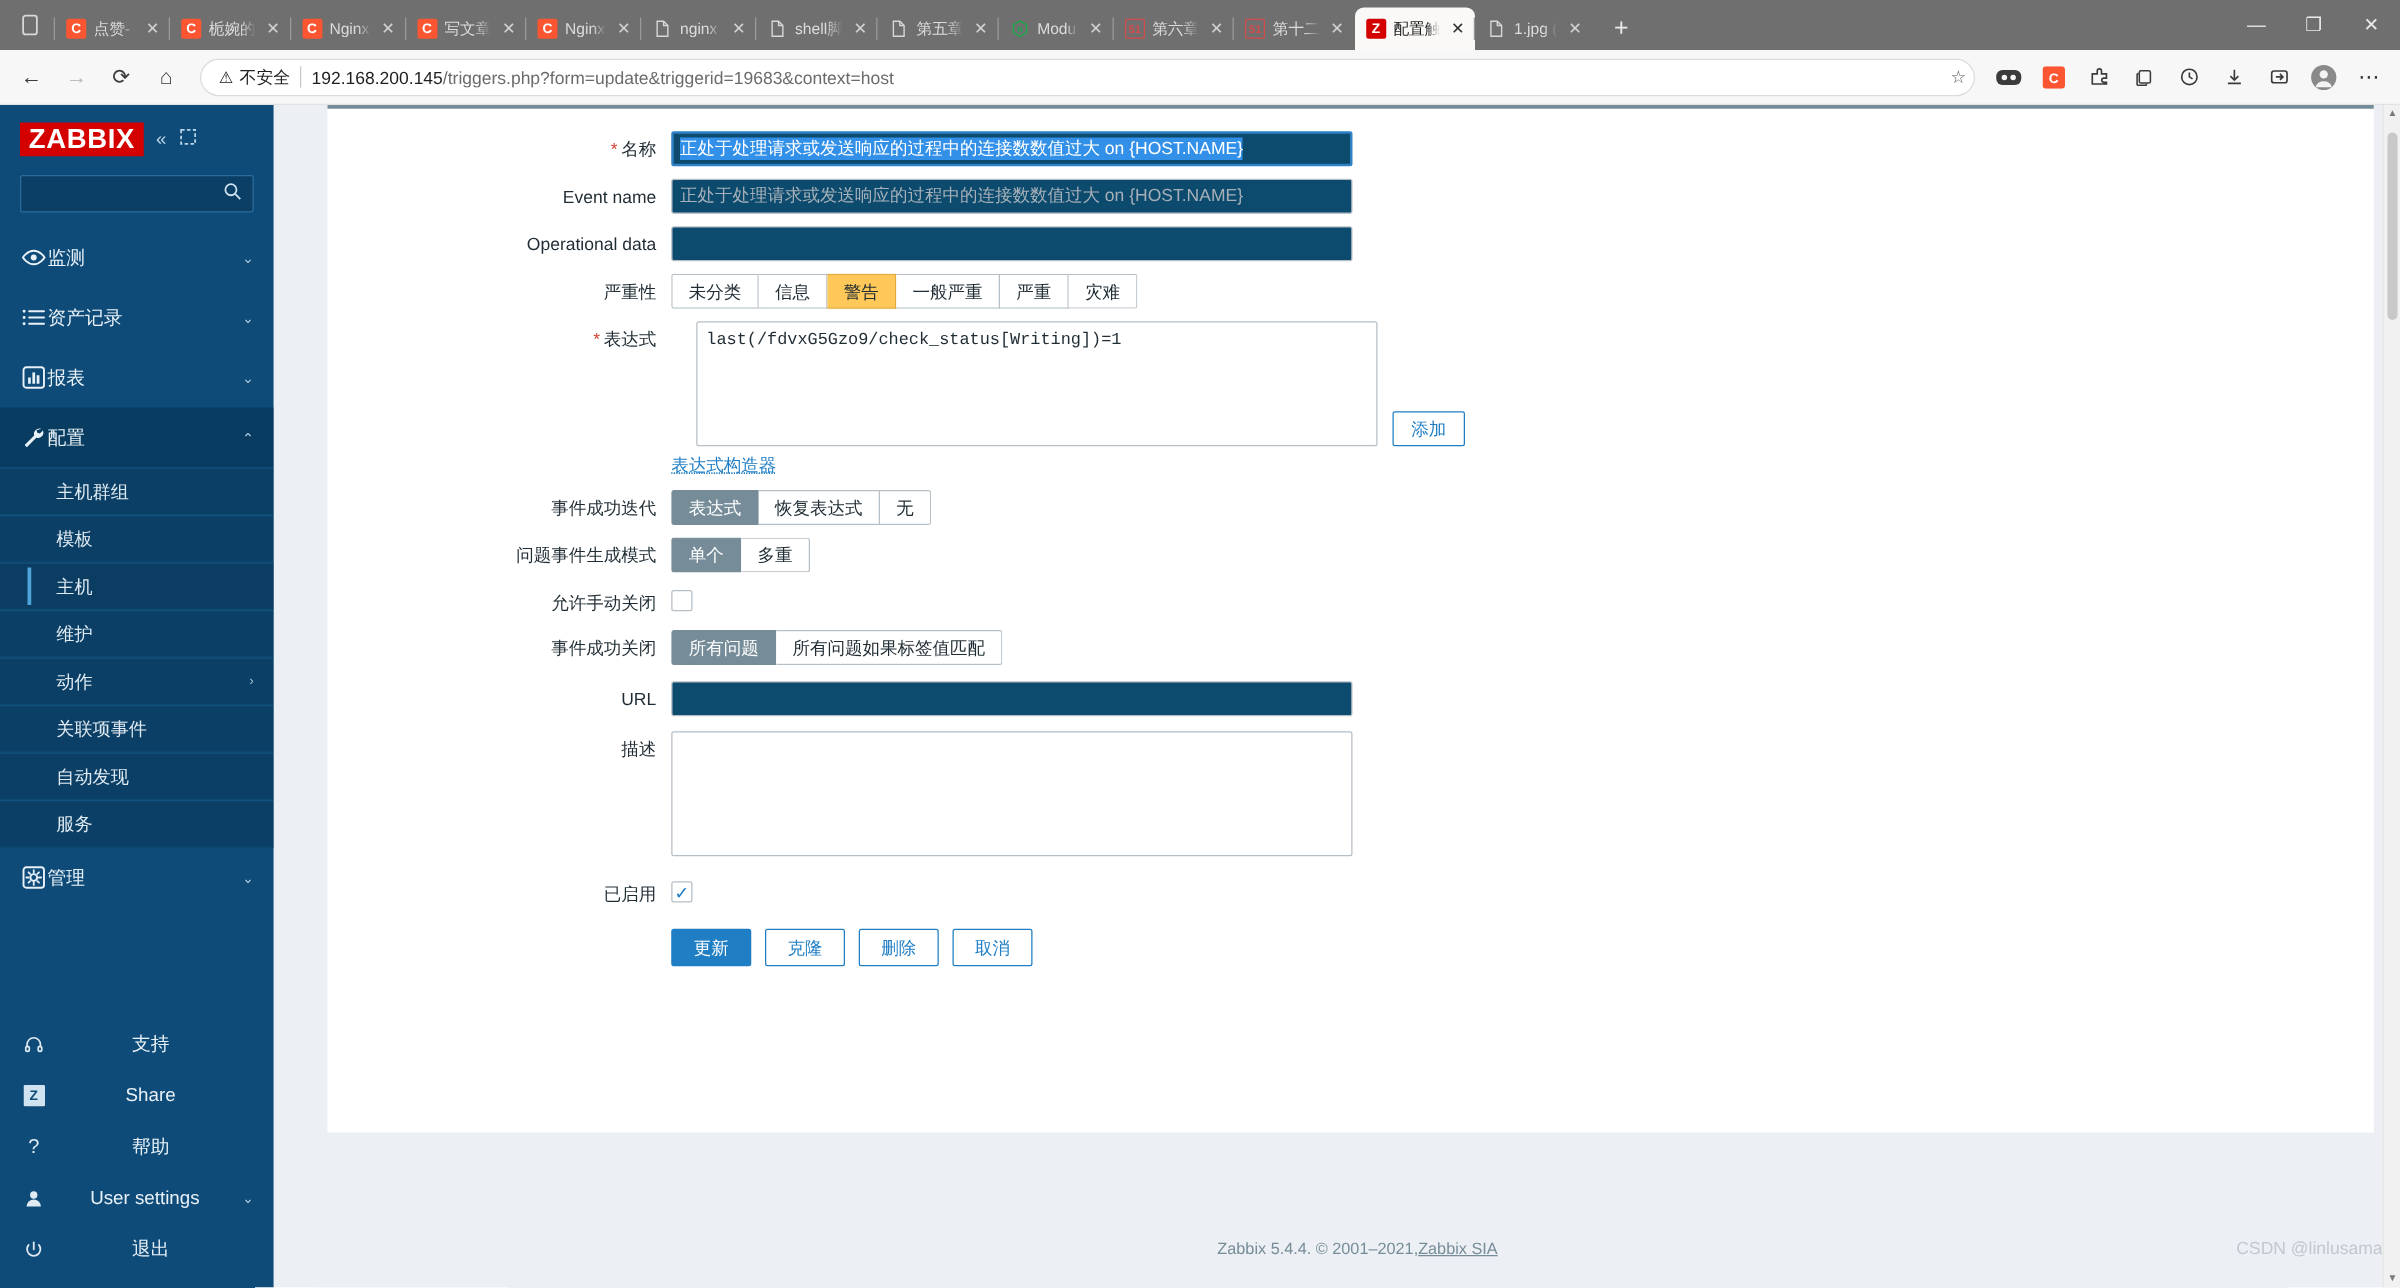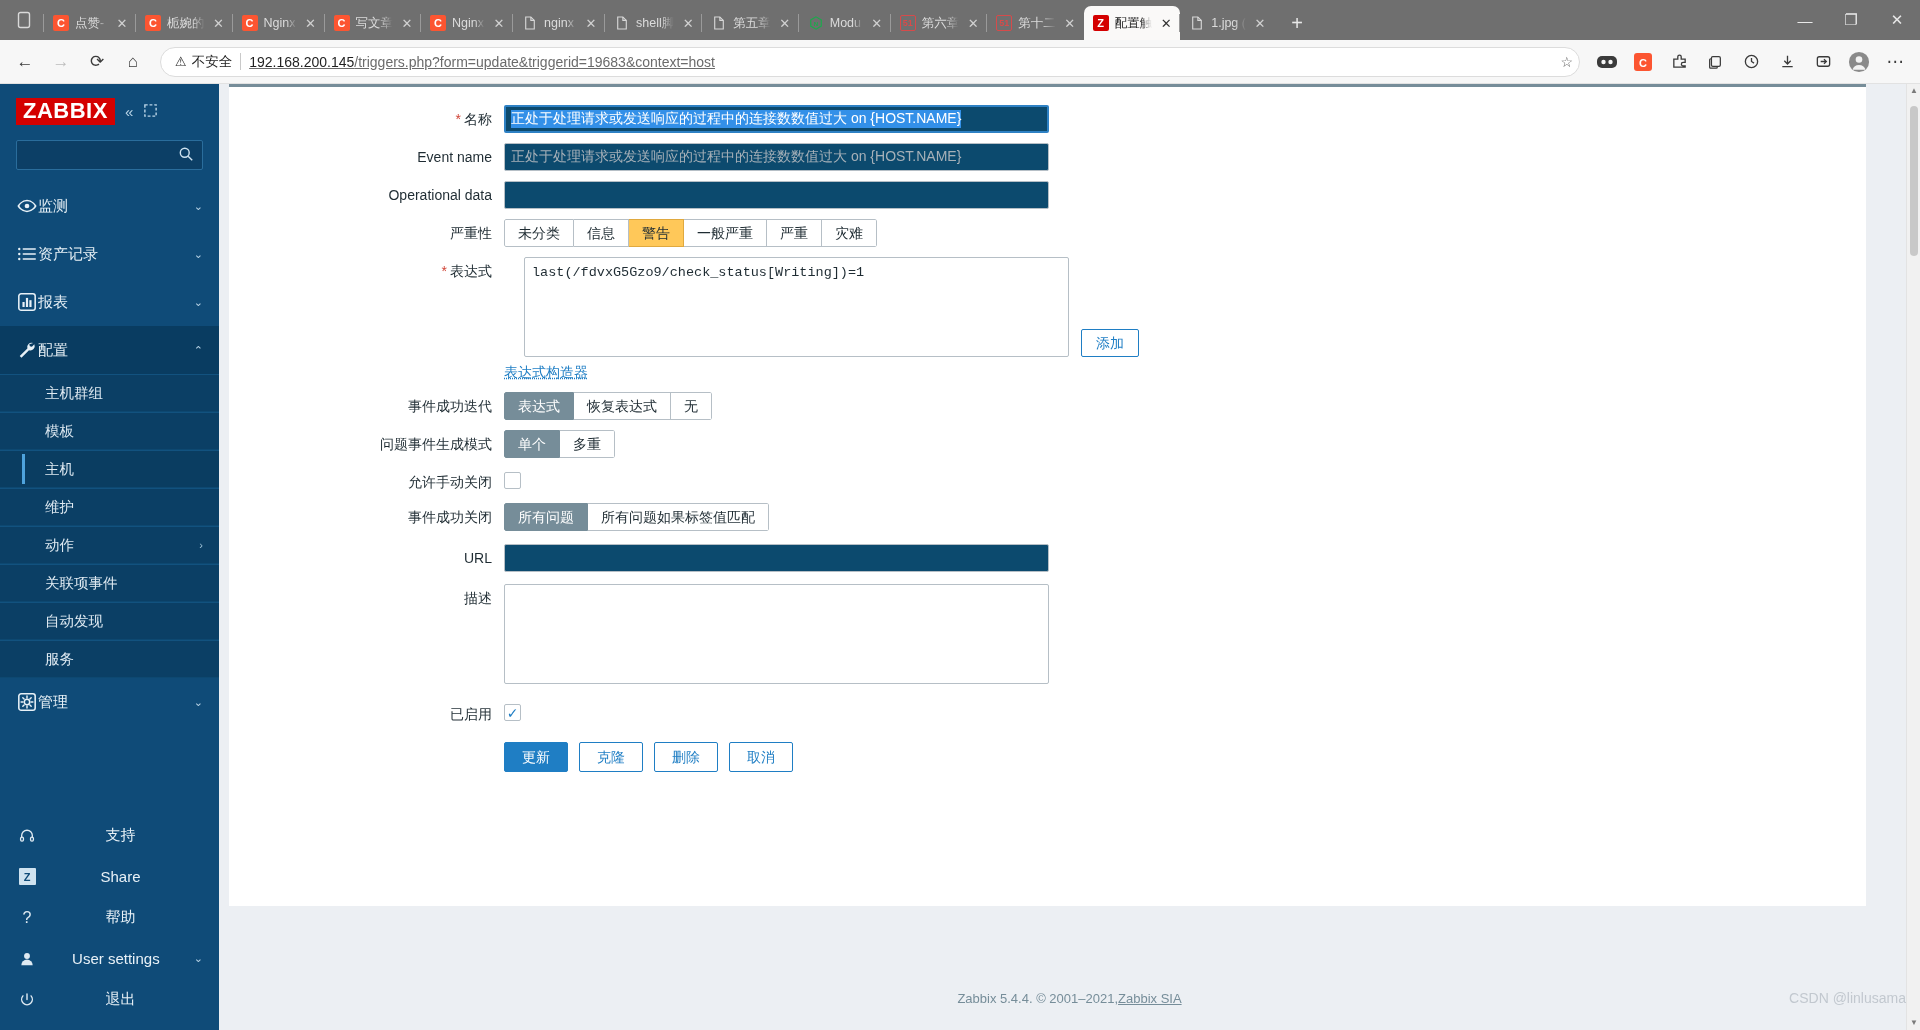--- a/index.html
+++ b/index.html
@@ -75,21 +75,21 @@
   }
   .tb-btn.dim { color: #bdbdbd; }
   .omnibox {
     flex: 1 1 auto; height: 30px; background: #ffffff; border-radius: 15px;
     display: flex; align-items: center; padding: 0 6px 0 14px; margin: 0 8px;
     border: 1px solid #dcdcdc; gap: 8px; min-width: 0;
   }
   .notsecure { display: flex; align-items: center; gap: 5px; color: #1f1f1f; font-size: 13.5px; flex: 0 0 auto; }
   .notsecure .warn { font-size: 13px; }
   .omni-divider { width: 1px; height: 17px; background: #c9c9c9; flex: 0 0 1px; }
-  .url { font-size: 14px; color: #6b6b6b; white-space: nowrap; overflow: hidden; flex: 1 1 auto; text-decoration: underline; }
+  .url { font-size: 14px; color: #6b6b6b; white-space: nowrap; overflow: hidden; flex: 1 1 auto; }
   .url b { color: #1f1f1f; font-weight: normal; }
   .omni-star { margin-left: auto; color: #5a5a5a; font-size: 14px; flex: 0 0 auto; }
   .tb-right { display: flex; align-items: center; gap: 2px; flex: 0 0 auto; }
 
   
   #viewport { flex: 1 1 auto; display: flex; position: relative; background: #ffffff; min-height: 0; }
 
   
   .sidebar {
     width: 219px; flex: 0 0 219px; background: #0f4b78; color: #ffffff;
@@ -130,21 +130,21 @@
   .sb-bottom .sb-item { height: 41px; text-align: center; }
   .sb-bottom .ico { font-size: 15px; color: #dfeaf2; }
   .badge-z {
     width: 17px; height: 17px; background: #cfe3f0; color: #0f4b78; font-size: 11px;
     font-weight: bold; display: flex; align-items: center; justify-content: center; border-radius: 1px;
   }
 
   
   .content {
     flex: 1 1 auto; background: #eceff3; display: flex; flex-direction: column;
-    position: relative; min-width: 0;
+    position: relative; min-width: 0; padding-left: 33px;
   }
   .content-inner { flex: 1 1 auto; overflow: hidden; position: relative; }
   .form-card {
     margin: 0 0 0 10px; background: #ffffff; border-top: 3px solid #768d99;
     width: 1637px; min-height: 822px; padding: 18px 0 26px 0;
   }
 
   .row { display: flex; align-items: flex-start; margin-bottom: 10px; }
   .lbl-col {
     width: 275px; flex: 0 0 275px; text-align: right; padding-right: 12px;

